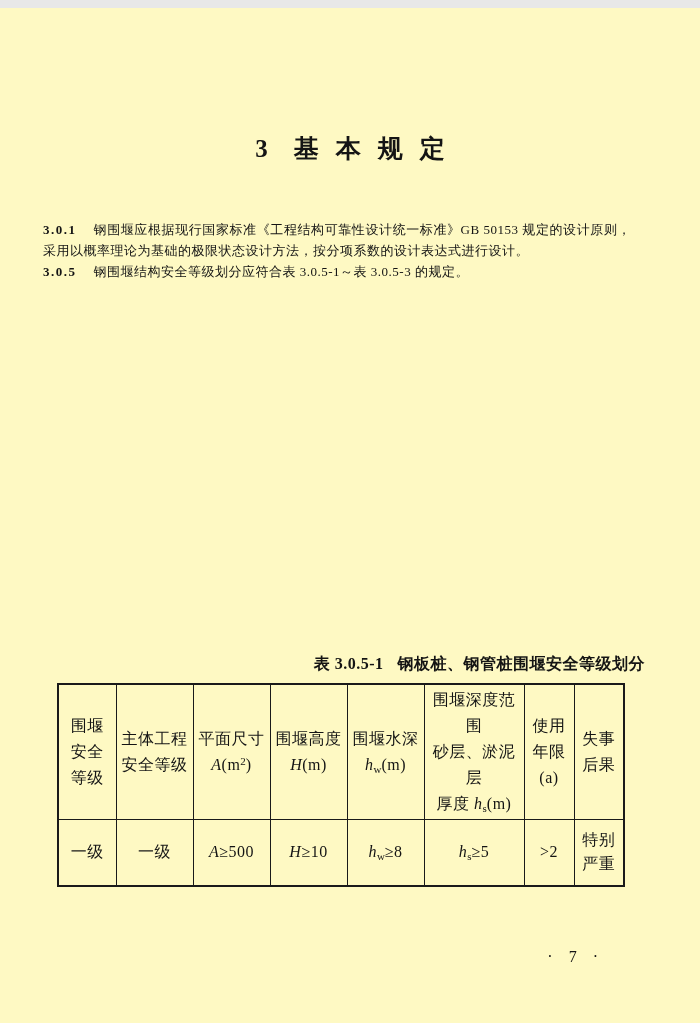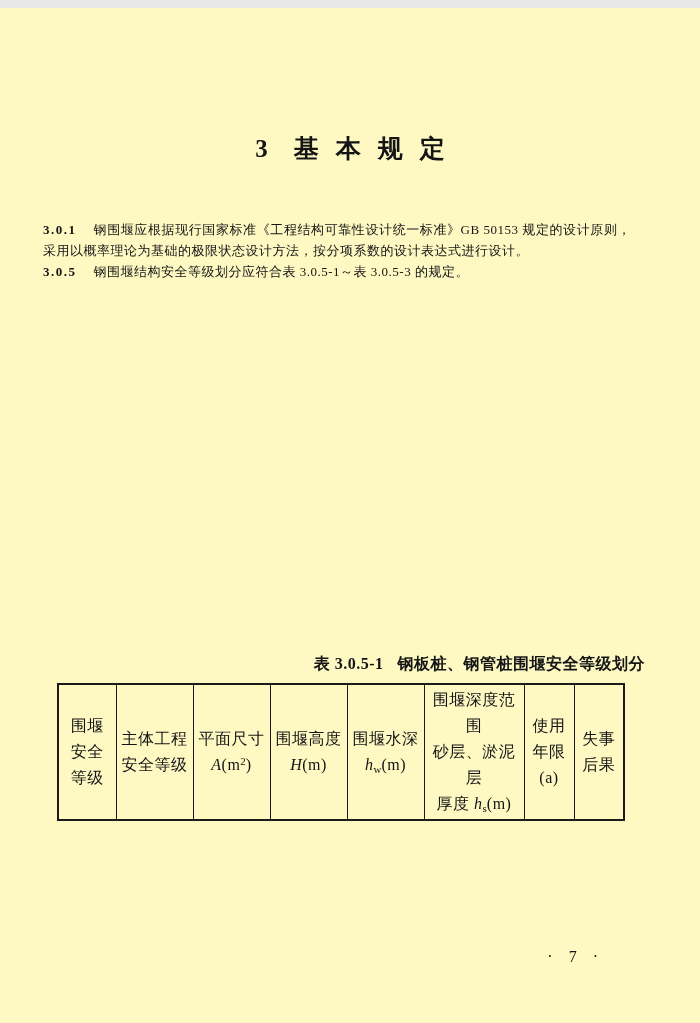--- a/index.html
+++ b/index.html
@@ -97,19 +97,30 @@
 <i>h</i><sub>w</sub>(m)</th>
         <th>围堰深度范围
 砂层、淤泥层
 厚度 <i>h</i><sub>s</sub>(m)</th>
         <th>使用
 年限
 (a)</th>
         <th>失事
 后果</th>
       </tr>
+      <tr class="r0">
+        <td>一级</td>
+        <td>一级</td>
+        <td><i>A</i>≥500</td>
+        <td><i>H</i>≥10</td>
+        <td><i>h</i><sub>w</sub>≥8</td>
+        <td><i>h</i><sub>s</sub>≥5</td>
+        <td>&gt;2</td>
+        <td>特别
+严重</td>
+      </tr>
     </tbody>
       </table>
   </div>
 
   <div class="page-num">· 7 ·</div>
 
 </div>
 
 </body></html>

